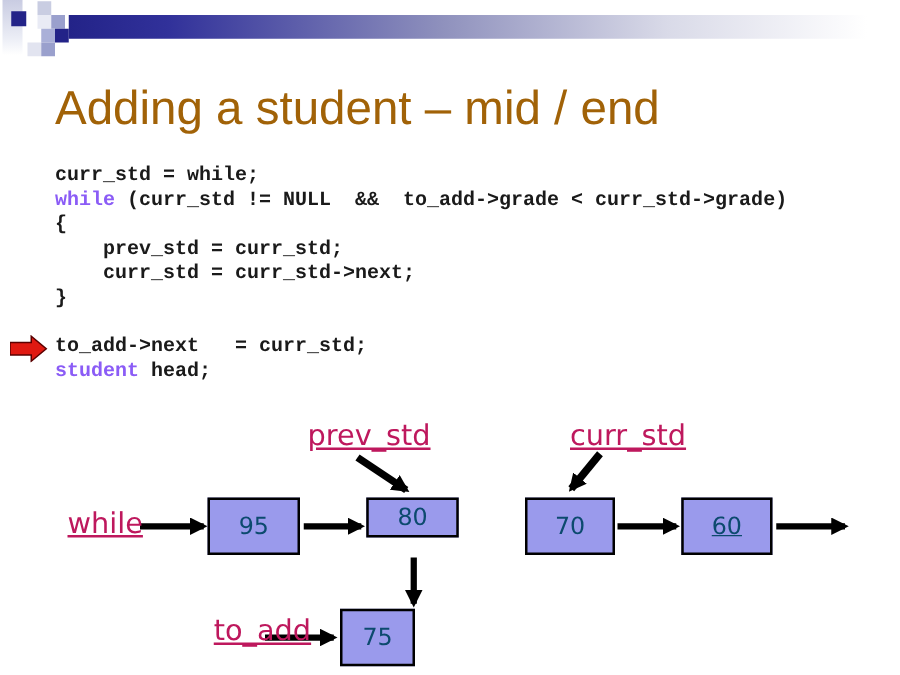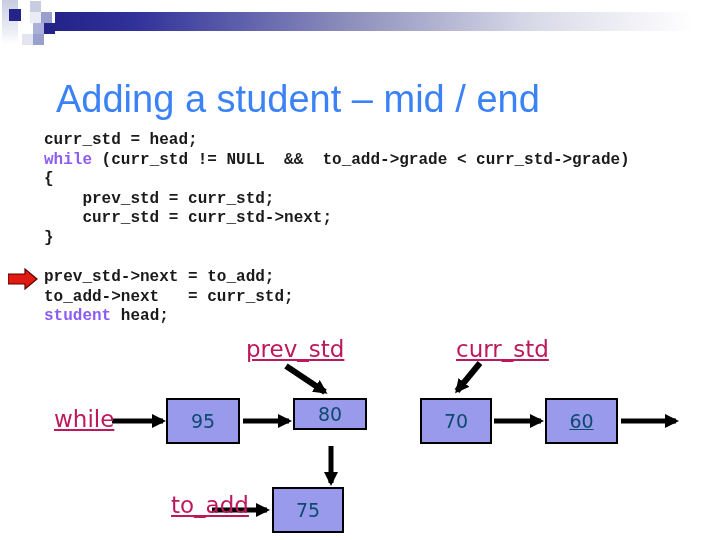--- a/index.html
+++ b/index.html
@@ -15,22 +15,22 @@
   .sq3{left:30px;top:12px;width:11px;height:11px;background:#e9ebf5;}
   .sq4{left:41px;top:12px;width:11px;height:11px;background:#9aa0cd;}
   .sq5{left:33px;top:23px;width:11px;height:11px;background:#aab0d8;}
   .sq6{left:44px;top:23px;width:11px;height:11px;background:#232388;}
   .sq7{left:22px;top:34px;width:11px;height:11px;background:#e2e4f0;}
   .sq8{left:33px;top:34px;width:11px;height:11px;background:#9aa0cd;}
   .bar{position:absolute;left:55px;top:12px;width:665px;height:19px;
        background:linear-gradient(90deg,#232388 0%,#31319a 12%,#8f91bd 45%,#d9dae8 72%,#ffffff 96%);}
 
   
-  .title{position:absolute;left:44px;top:66px;margin:12px;font-size:38px;font-weight:400;
-         color:#3b82f6;white-space:nowrap;text-align:center;}
+  .title{position:absolute;left:44px;top:66px;margin:0;font-size:38px;font-weight:400;
+         color:#a16207;white-space:nowrap;text-align:center;}
 
   
   .code{position:absolute;left:44px;font-family:"Liberation Mono",monospace;font-weight:bold;
         font-size:16px;color:#1a1a1a;}
   .code .cl{white-space:pre;line-height:19.5px;height:19.5px;}
   .code1{top:131px;}
   .code2{top:268px;}
   .kw{color:#8b5cf6;}
 
   
@@ -38,21 +38,21 @@
 
   
   .arrows{position:absolute;left:0;top:0;width:720px;height:540px;pointer-events:none;}
   .node{position:absolute;background:#9a9aec;border:2px solid #000000;box-sizing:border-box;
         display:flex;align-items:center;justify-content:center;
         font-family:"DejaVu Sans",sans-serif;font-size:19px;color:#0c4a6e;}
   .n95{left:166px;top:398px;width:74px;height:46px;}
   .n80{left:293px;top:398px;width:74px;height:32px;}
   .n70{left:420px;top:398px;width:72px;height:46px;}
   .n60{left:545px;top:398px;width:73px;height:46px;text-decoration:underline;}
-  .n75{left:272px;top:487px;width:72px;height:46px;}
+  .n75{left:272px;top:487px;width:60px;height:46px;}
   .dlabel{position:absolute;font-family:"DejaVu Sans",sans-serif;color:#be185d;white-space:nowrap;text-decoration:underline;}
   .lab-head{left:54px;top:406px;font-size:23px;}
   .lab-prev{left:246px;top:336px;font-size:23px;}
   .lab-curr{left:456px;top:336px;font-size:23px;}
   .lab-toadd{left:125px;top:492px;font-size:23px;margin-left:46px;}
 </style>
 </head>
 <body>
 
 <div class="slide">
@@ -64,30 +64,29 @@
   <div class="sq sq4"></div>
   <div class="sq sq5"></div>
   <div class="sq sq6"></div>
   <div class="sq sq7"></div>
   <div class="sq sq8"></div>
   <div class="bar"></div>
 
   <h1 class="title">Adding a student – mid / end</h1>
 
   <div class="code code1">
-    <div class="cl"><span>curr_std = head;</span></div>
+    <div class="cl"><span>curr_std = while;</span></div>
     <div class="cl"><span class="kw">while</span><span> (curr_std != NULL  &amp;&amp;  to_add-&gt;grade &lt; curr_std-&gt;grade)</span></div>
     <div class="cl"><span>{</span></div>
     <div class="cl"><span>    prev_std = curr_std;</span></div>
     <div class="cl"><span>    curr_std = curr_std-&gt;next;</span></div>
     <div class="cl"><span>}</span></div>
   </div>
 
   <div class="code code2">
-    <div class="cl"><span>prev_std-&gt;next = to_add;</span></div>
     <div class="cl"><span>to_add-&gt;next   = curr_std;</span></div>
     <div class="cl"><span class="kw">student</span><span> head;</span></div>
   </div>
 
   <svg class="red-pointer" width="31" height="22" viewBox="0 0 31 22">
     <polygon points="0,6 17,6 17,1 29,11 17,21 17,16 0,16" fill="#e01911" stroke="#5a0000" stroke-width="1.2"></polygon>
   </svg>
 
   <svg class="arrows" viewBox="0 0 720 540">
     <defs>

